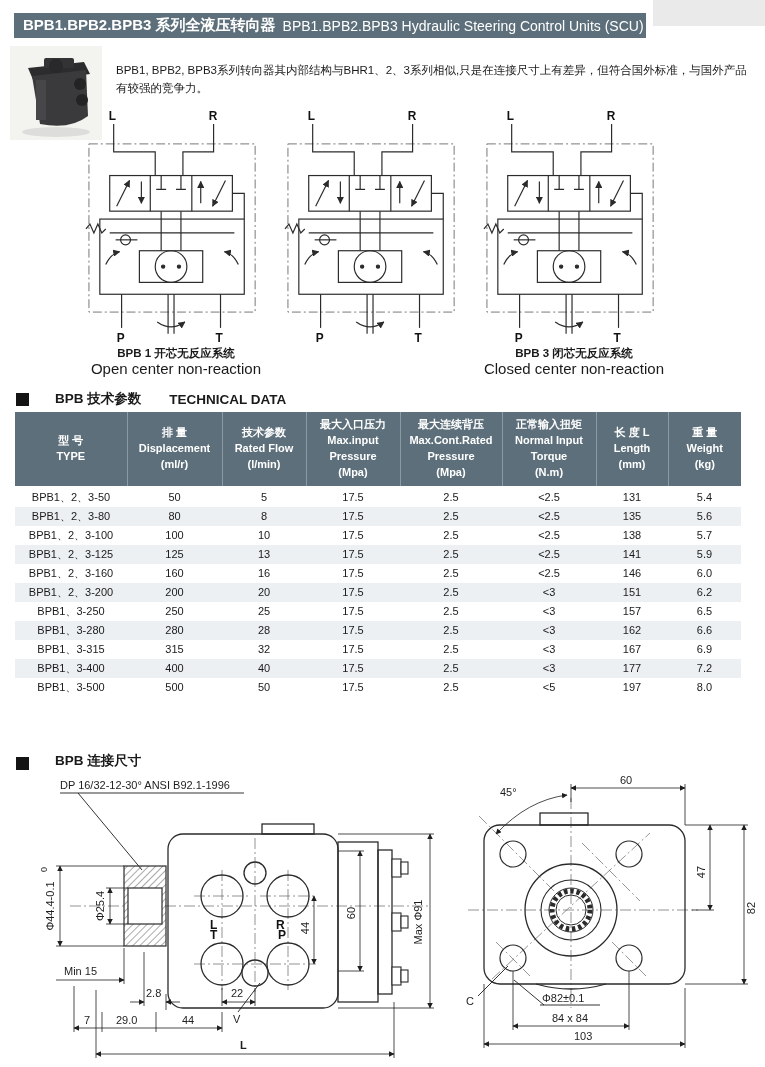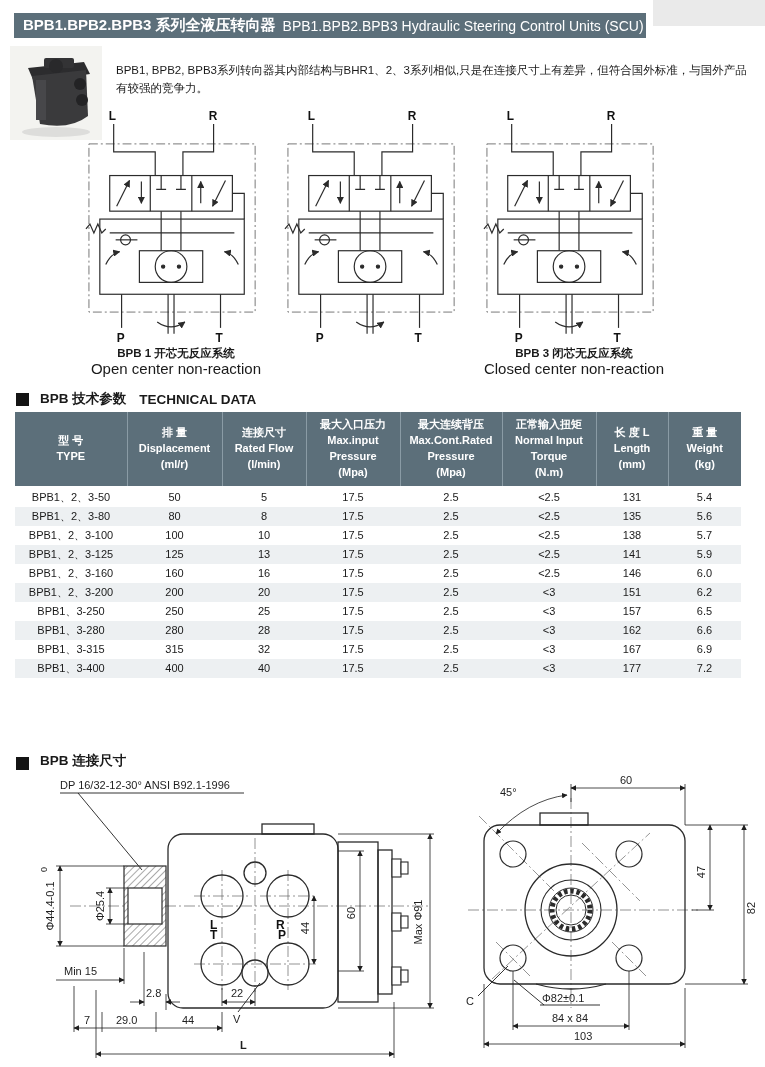--- a/index.html
+++ b/index.html
@@ -21,21 +21,21 @@
   .intro p{margin:12px;}
   .intro .en{text-indent:26px;margin-top:2px;}
   
   .schematics-row{position:absolute;left:84px;top:108px;width:582px;display:flex;justify-content:space-between;}
   .schematic{width:184px;}
   .schematic svg{display:block;width:184px;height:236px;}
   .caption{text-align:center;line-height:1.25;margin-top:2px;}
   .cap-zh{font-size:11.5px;font-weight:bold;}
   .cap-en{font-size:15px;}
   
-  .section-heading{position:absolute;left:16px;display:flex;align-items:center;gap:11px;font-size:13.5px;font-weight:bold;}
+  .section-heading{position:absolute;left:16px;display:flex;align-items:center;gap:26px;font-size:13.5px;font-weight:bold;}
   .section-heading .sq{width:13px;height:13px;background:#141414;flex:0 0 auto;}
   #tech-heading{top:390px;}
   #dim-heading{top:752px;align-items:flex-end;}
   .heading-zh{margin-right:2px;}
   
   table.spec{position:absolute;left:15px;top:412px;width:726px;border-collapse:collapse;table-layout:fixed;}
   table.spec th{
     background:#5c6f7a;color:#fff;font-size:11px;font-weight:bold;vertical-align:middle;
     padding:5px 2px;border-right:1px solid #8a9ba5;border-bottom:2px solid #fff;line-height:1.45;
   }
@@ -259,21 +259,21 @@
         <th>
           <div>型  号</div>
           <div>TYPE</div>
         </th>
         <th>
           <div>排  量</div>
           <div>Displacement</div>
           <div>(ml/r)</div>
         </th>
         <th>
-          <div>连接尺寸</div>
+          <div>技术参数</div>
           <div>Rated Flow</div>
           <div>(l/min)</div>
         </th>
         <th>
           <div>最大入口压力</div>
           <div>Max.input</div>
           <div>Pressure</div>
           <div>(Mpa)</div>
         </th>
         <th>
@@ -393,20 +393,30 @@
       </tr>
       <tr>
         <td>BPB1、3-400</td>
         <td>400</td>
         <td>40</td>
         <td>17.5</td>
         <td>2.5</td>
         <td>&lt;3</td>
         <td>177</td>
         <td>7.2</td>
+      </tr>
+      <tr>
+        <td>BPB1、3-500</td>
+        <td>500</td>
+        <td>50</td>
+        <td>17.5</td>
+        <td>2.5</td>
+        <td>&lt;5</td>
+        <td>197</td>
+        <td>8.0</td>
       </tr>
     </tbody>
 </table>
 
 <div class="section-heading" id="dim-heading">
   <span class="sq"></span>
   <span class="heading-zh">BPB 连接尺寸</span>
 </div>
 
 <svg id="dwg-left" viewBox="0 0 430 290" width="430" height="290">

